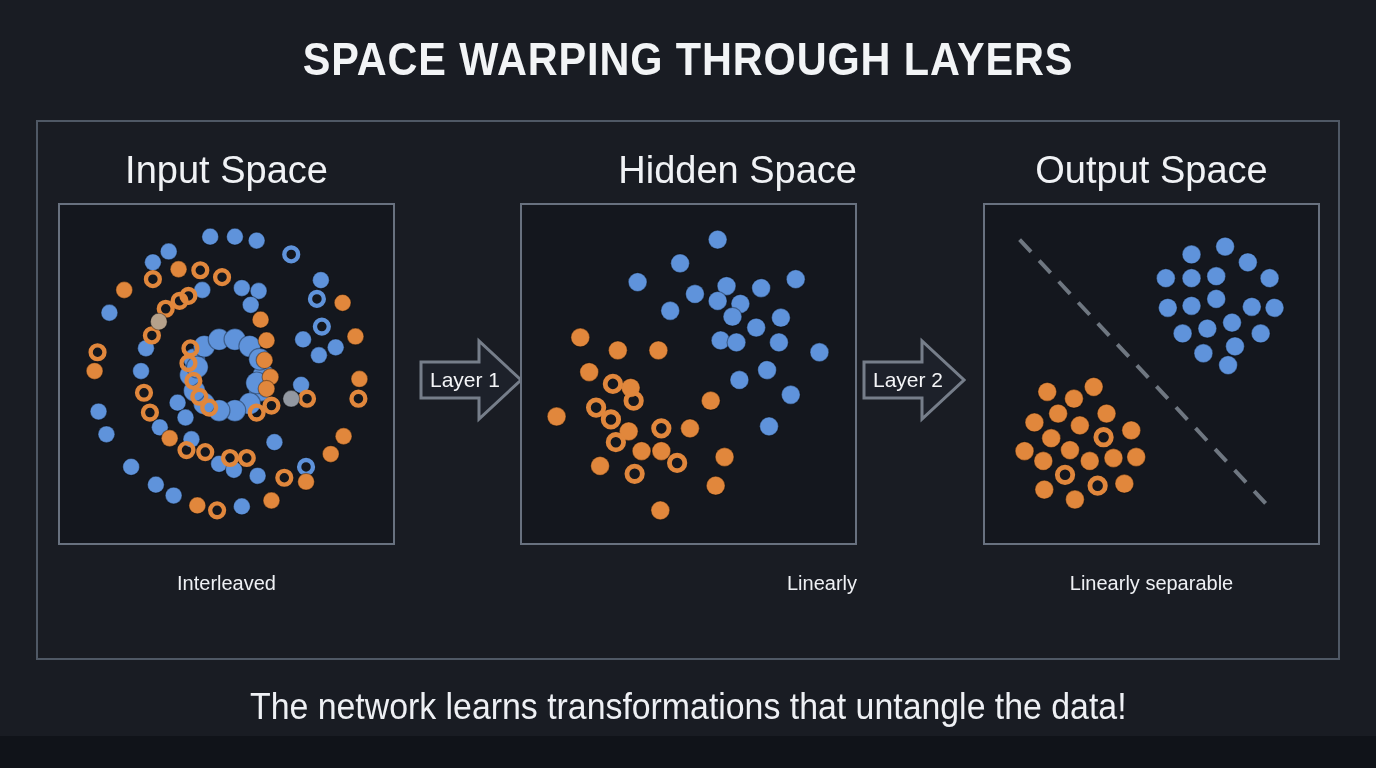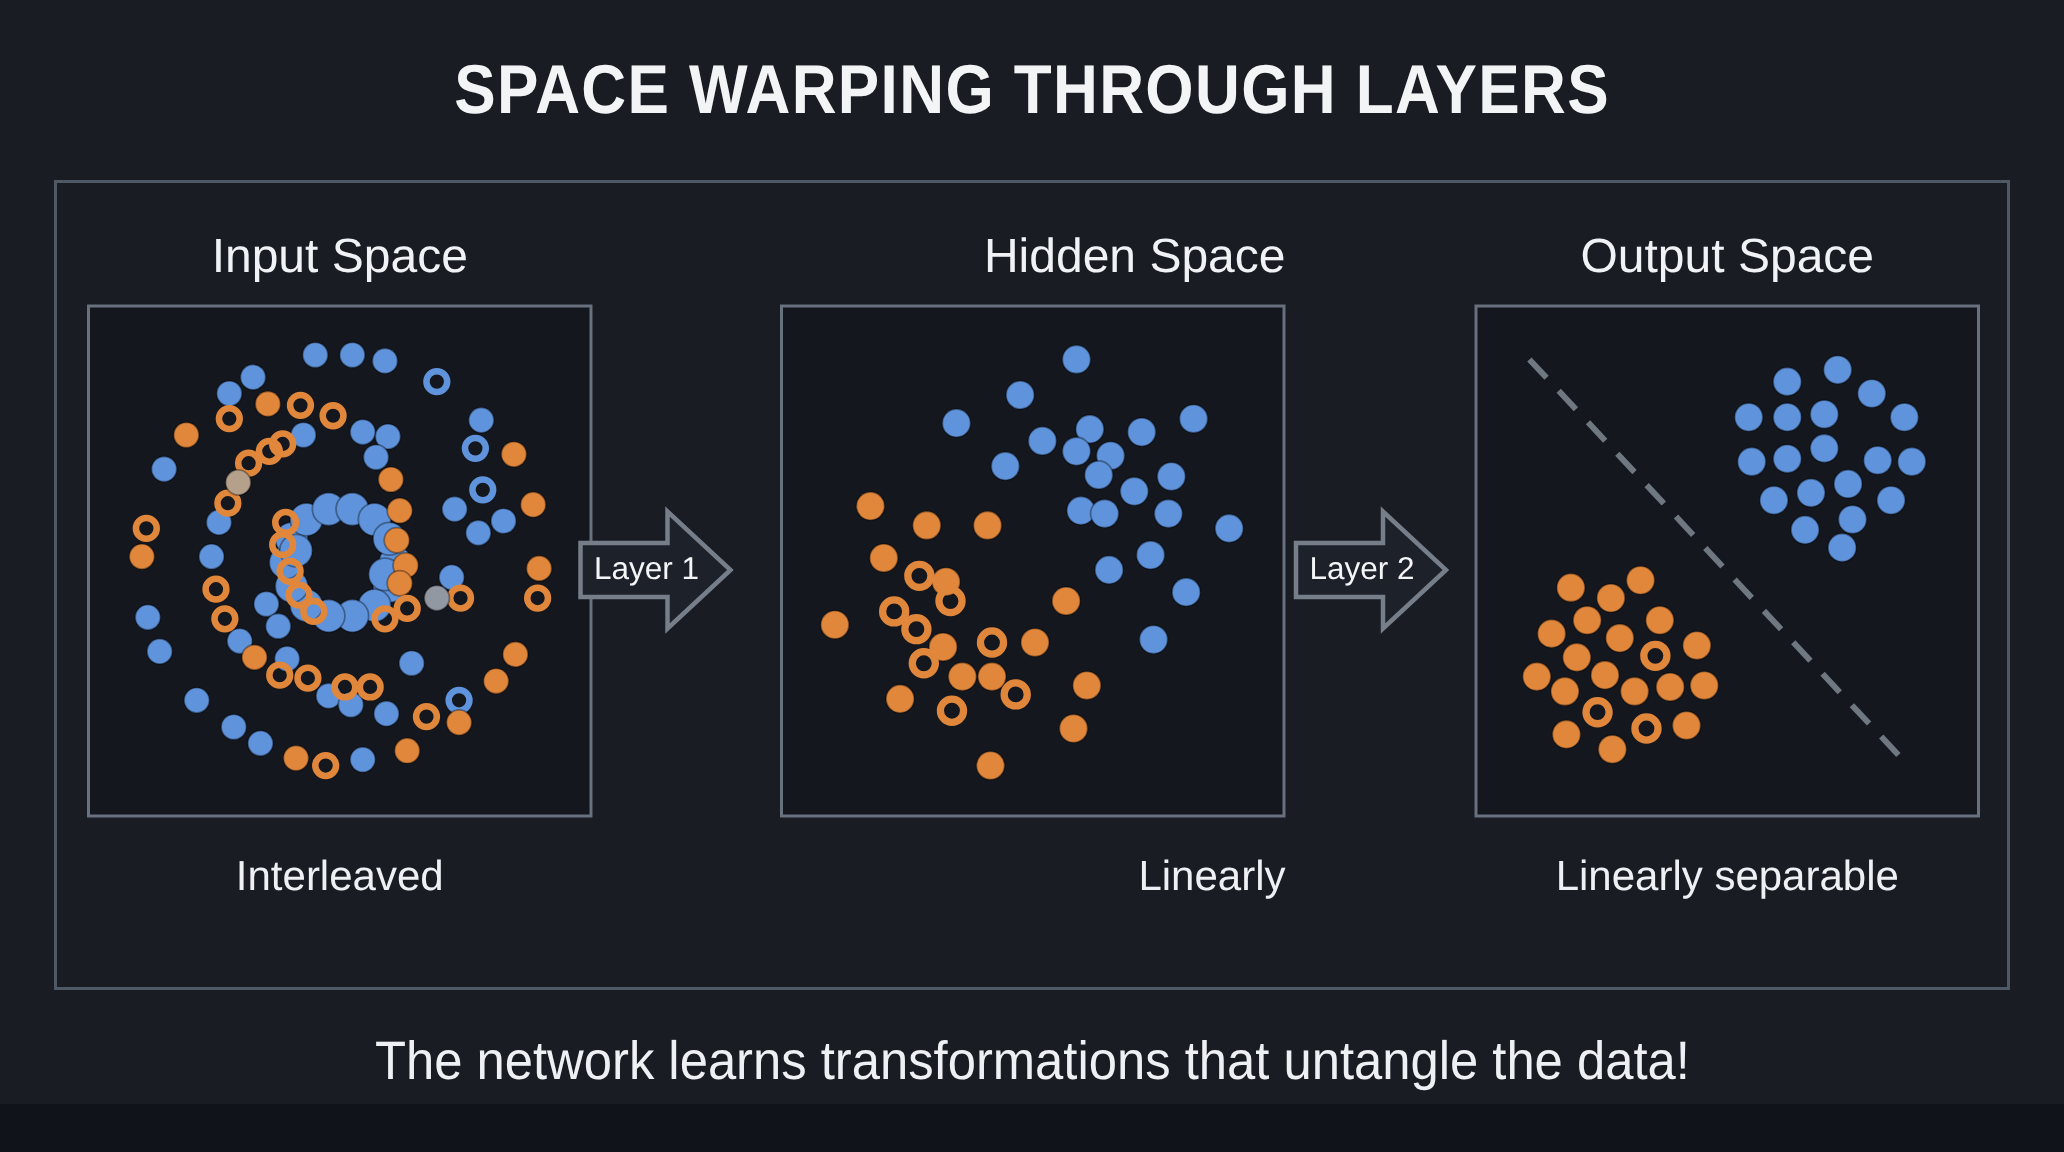--- a/index.html
+++ b/index.html
@@ -12,29 +12,29 @@
     position:absolute;top:32px;left:0;width:100%;text-align:center;
     font-size:46px;font-weight:700;letter-spacing:1px;color:#f2f4f6;white-space:nowrap;
   }
   .title .squeeze{display:inline-block;transform:scaleX(0.9);transform-origin:center;}
   .outer-box{
     position:absolute;left:36px;top:120px;width:1304px;height:540px;
     border:2px solid #4f5865;box-sizing:border-box;
   }
   .panel-label{
     position:absolute;top:150px;height:40px;line-height:40px;text-align:center;
-    font-size:32px;color:#f0f2f5;white-space:nowrap;
+    font-size:38px;color:#f0f2f5;white-space:nowrap;
   }
   .panel-frame{
     position:absolute;top:203px;width:337px;height:342px;box-sizing:border-box;
     border:2px solid #68717f;background:#14171e;
   }
   .panel-frame svg{position:absolute;left:0;top:0;width:100%;height:100%;}
   .caption{
-    position:absolute;top:566px;text-align:center;font-size:28px;line-height:35px;
+    position:absolute;top:566px;text-align:center;font-size:20px;line-height:35px;
     color:#eef0f4;white-space:nowrap;
   }
   .arrow{position:absolute;top:337px;width:104px;height:86px;}
   .arrow svg{position:absolute;left:0;top:0;width:100%;height:100%;}
   .arrow-label{
     position:absolute;left:0;top:0;width:92px;height:86px;
     display:flex;align-items:center;justify-content:center;
     font-size:21px;color:#f4f5f7;white-space:nowrap;
   }
   .footer{
@@ -155,21 +155,21 @@
         <circle cx="250" cy="196" r="7.0" fill="none" stroke="#e1873c" stroke-width="4.4"></circle>
         <circle cx="302" cy="196" r="7.0" fill="none" stroke="#e1873c" stroke-width="4.4"></circle>
         <circle cx="100" cy="118" r="8.5" fill="#b5a18b" stroke="rgba(0,0,0,0.35)" stroke-width="1.2"></circle>
         <circle cx="234" cy="196" r="8.5" fill="#9298a1" stroke="rgba(0,0,0,0.35)" stroke-width="1.2"></circle>
       </svg>
   </div>
   <div class="caption col0">
     <div>Interleaved</div>
   </div>
 
-  <div class="arrow" style="left:385px;">
+  <div class="arrow" style="left:419px;">
     <svg viewBox="0 0 104 86">
       <polygon points="2,25 60,25 60,4 102,43 60,82 60,61 2,61" fill="#1d212a" stroke="#767e8a" stroke-width="3" stroke-linejoin="miter"></polygon>
     </svg>
     <span class="arrow-label">Layer 1</span>
   </div>
 
   <div class="panel-label col1">Hidden Space</div>
   <div class="panel-frame col1">
     <svg viewBox="0 0 337 342">
         <circle cx="198" cy="35" r="9.5" fill="#5f93db" stroke="rgba(0,0,0,0.35)" stroke-width="1.2"></circle>

